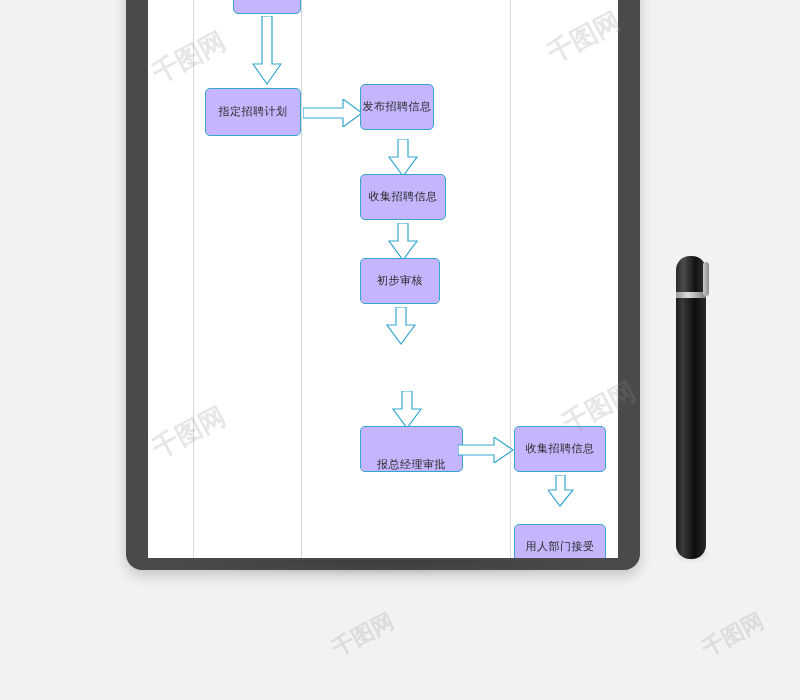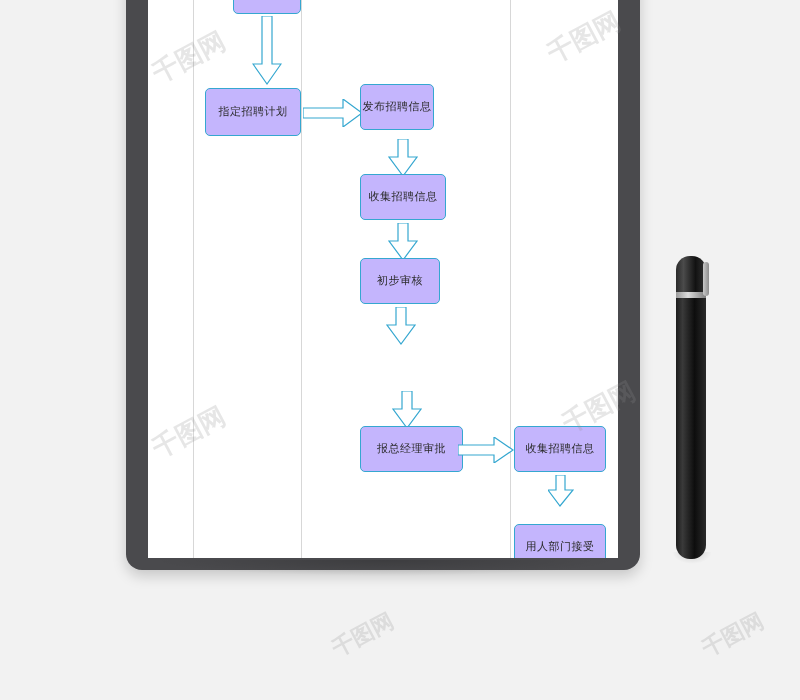--- a/index.html
+++ b/index.html
@@ -211,21 +211,21 @@
       </svg>
     </div>
 
 
     <div class="arrow" style="left:244px; top:391px;">
       <svg width="30" height="38" viewBox="0 0 30 38">
         <polygon points="10,0 20,0 20,18 29,18 15,37 1,18 10,18" fill="#ffffff" stroke="#35a7d0" stroke-width="1.2"></polygon>
       </svg>
     </div>
 
-    <div class="node" style="left:212px; top:426px; width:103px; height:46px;">
+    <div class="node" style="left:212px; top:426px; width:103px; height:46px;align-items:flex-end;">
       <span>报总经理审批</span>
     </div>
 
     <div class="arrow" style="left:310px; top:437px;">
       <svg width="56" height="26" viewBox="0 0 56 26">
         <polygon points="0,8 36,8 36,0 55,13 36,26 36,18 0,18" fill="#ffffff" stroke="#35a7d0" stroke-width="1.2"></polygon>
       </svg>
     </div>
 
     <div class="node" style="left:366px; top:426px; width:92px; height:46px;">

